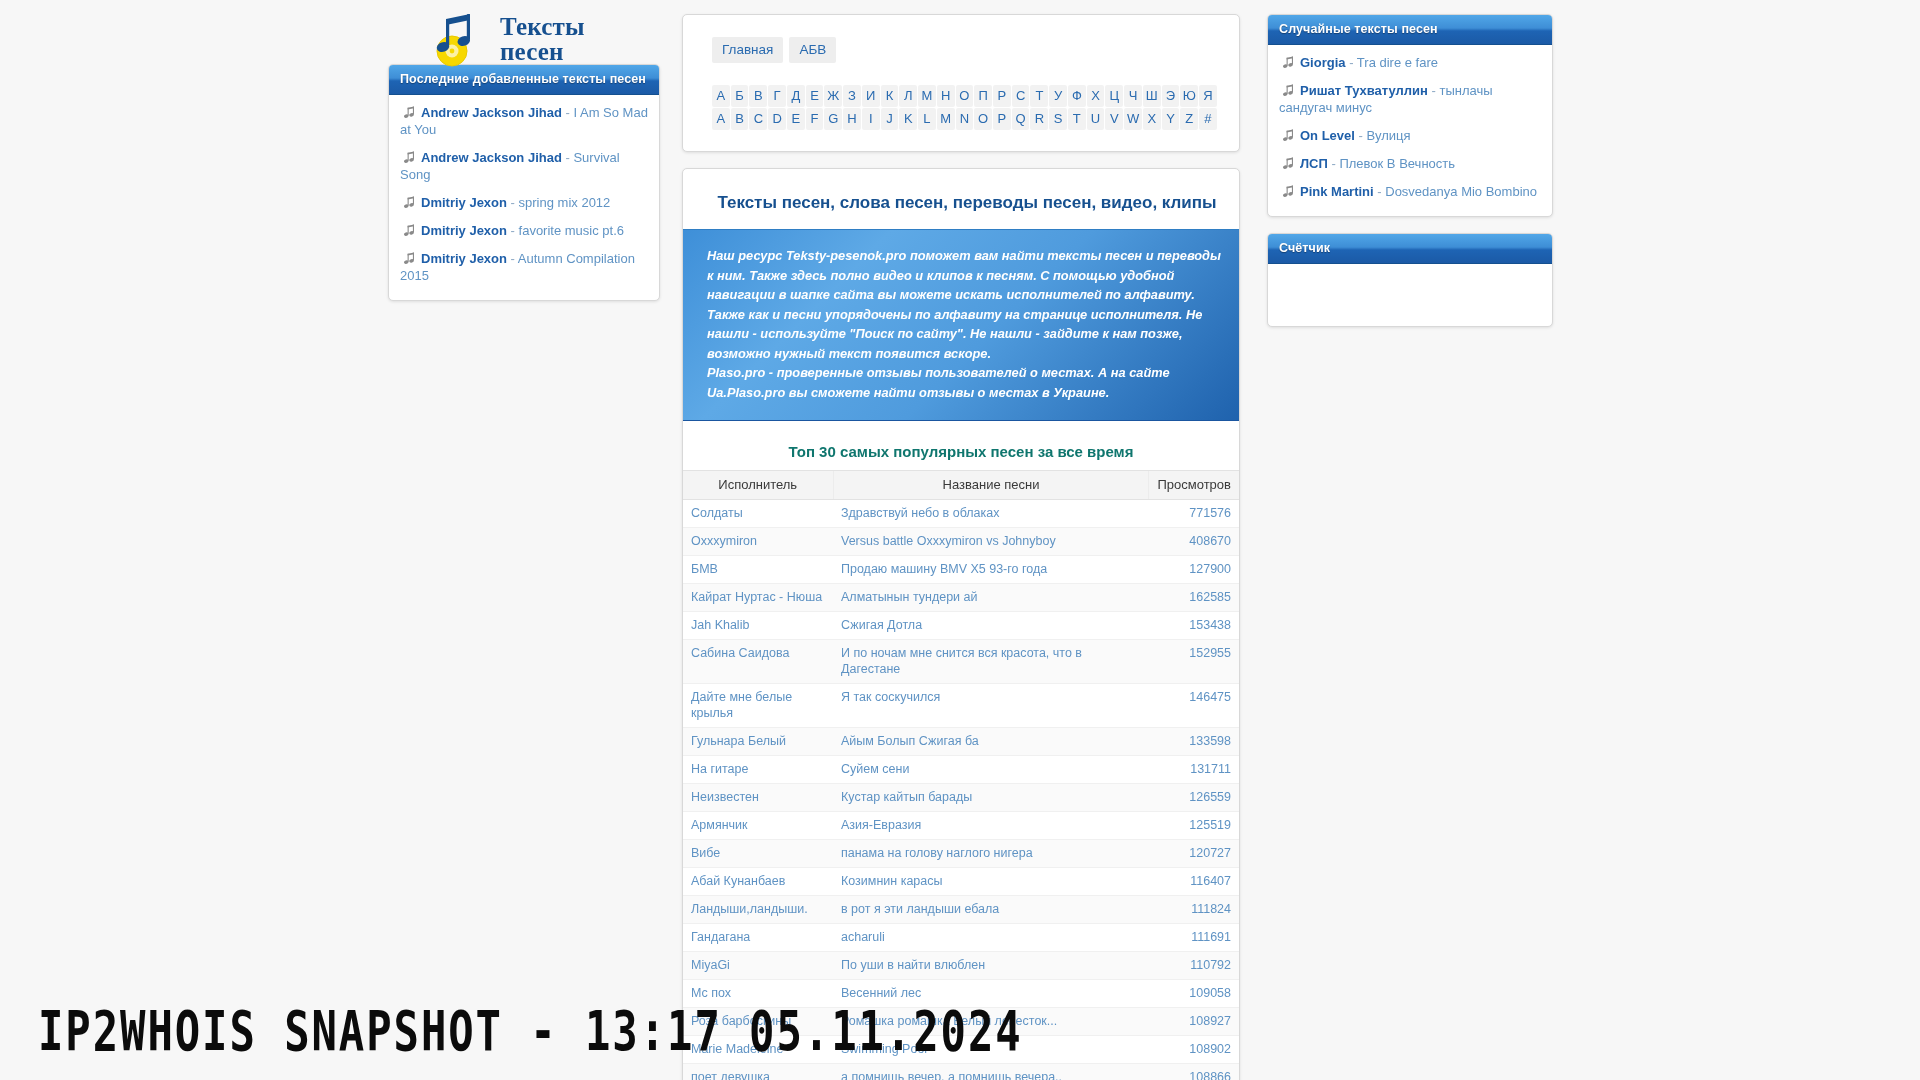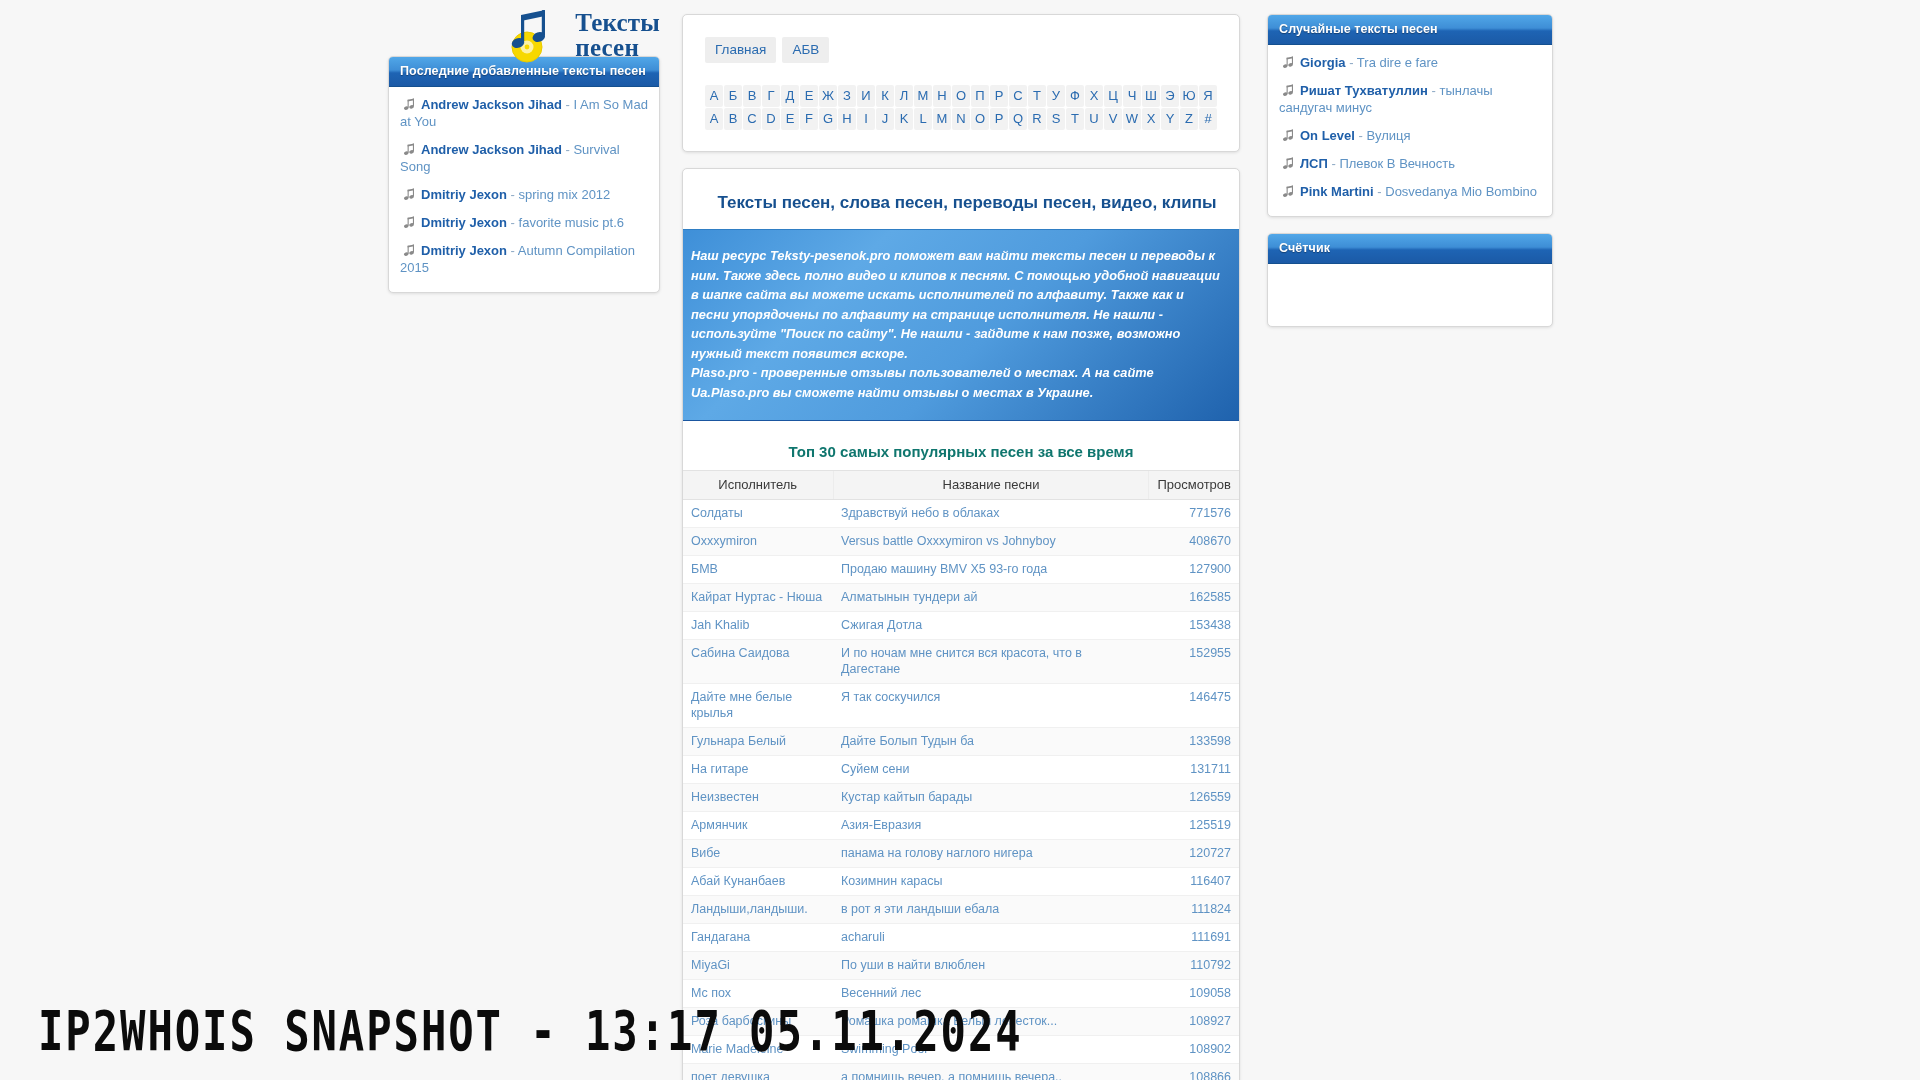--- a/index.html
+++ b/index.html
@@ -19,25 +19,25 @@
 
   
   #left-col {
     position: absolute;
     left: 388px; top: 0px;
     width: 272px;
   }
   #logo {
     display: flex;
     align-items: center;
-    justify-content: flex-end;
+    justify-content: flex-start;
     gap: 10px;
     padding-top: 14px;
     padding-left: 40px;
-    height: 56px;
+    height: 64px;
   }
   #logo-mark { width: 62px; height: 56px; flex: 0 0 auto; }
   #logo-text {
     font-family: "Liberation Serif", serif;
     font-weight: bold;
     color: #16508f;
     font-size: 25px;
     line-height: 25px;
     letter-spacing: .2px;
   }
@@ -80,21 +80,21 @@
   .dash { color: #8ca8c4; }
   .title { color: #5f93c4; }
 
   
   #center-col {
     position: absolute;
     left: 682px; top: 14px;
     width: 558px;
   }
   #nav-panel { margin-bottom: 16px; }
-  #nav-panel .panel-inner { padding: 22px 22px 20px 22px; }
+  #nav-panel .panel-inner { padding: 22px 22px 20px 29px; }
   .nav-btns { display: flex; gap: 6px; margin-bottom: 22px; }
   .nav-btn {
     background: #eeeeee;
     color: #2a6bb0;
     font-size: 13.5px;
     padding: 5px 10px 6px 10px;
     border-radius: 2px;
     cursor: pointer;
   }
   .alpha-row { display: flex; gap: 1px; margin-bottom: 1px; }
@@ -118,21 +118,21 @@
     padding: 24px 10px 16px 22px;
   }
   #intro-box {
     margin: 0 0px 0 0px;
     background: linear-gradient(135deg, #3e8fd8 0%, #5ea9e6 28%, #4f9bdd 55%, #1f62ad 100%);
     color: #ffffff;
     font-style: italic;
     font-weight: bold;
     font-size: 12.8px;
     line-height: 19.5px;
-    padding: 16px 16px 18px 8px;
+    padding: 16px 16px 18px 24px;
     border-top: 1px solid #2f7ec4;
     border-bottom: 1px solid #1a56a0;
   }
   #intro-box p { margin: 0; }
 
   #top-title {
     text-align: center;
     color: #0f766e;
     font-size: 15px;
     font-weight: bold;
@@ -391,21 +391,21 @@
                 <td>И по ночам мне снится вся красота, что в Дагестане</td>
                 <td class="views">152955</td>
               </tr>
               <tr>
                 <td>Дайте мне белые крылья</td>
                 <td>Я так соскучился</td>
                 <td class="views">146475</td>
               </tr>
               <tr>
                 <td>Гульнара Белый</td>
-                <td>Дайте Болып Тудын ба</td>
+                <td>Айым Болып Сжигая ба</td>
                 <td class="views">133598</td>
               </tr>
               <tr>
                 <td>На гитаре</td>
                 <td>Суйем сени</td>
                 <td class="views">131711</td>
               </tr>
               <tr>
                 <td>Неизвестен</td>
                 <td>Кустар кайтып барады</td>

